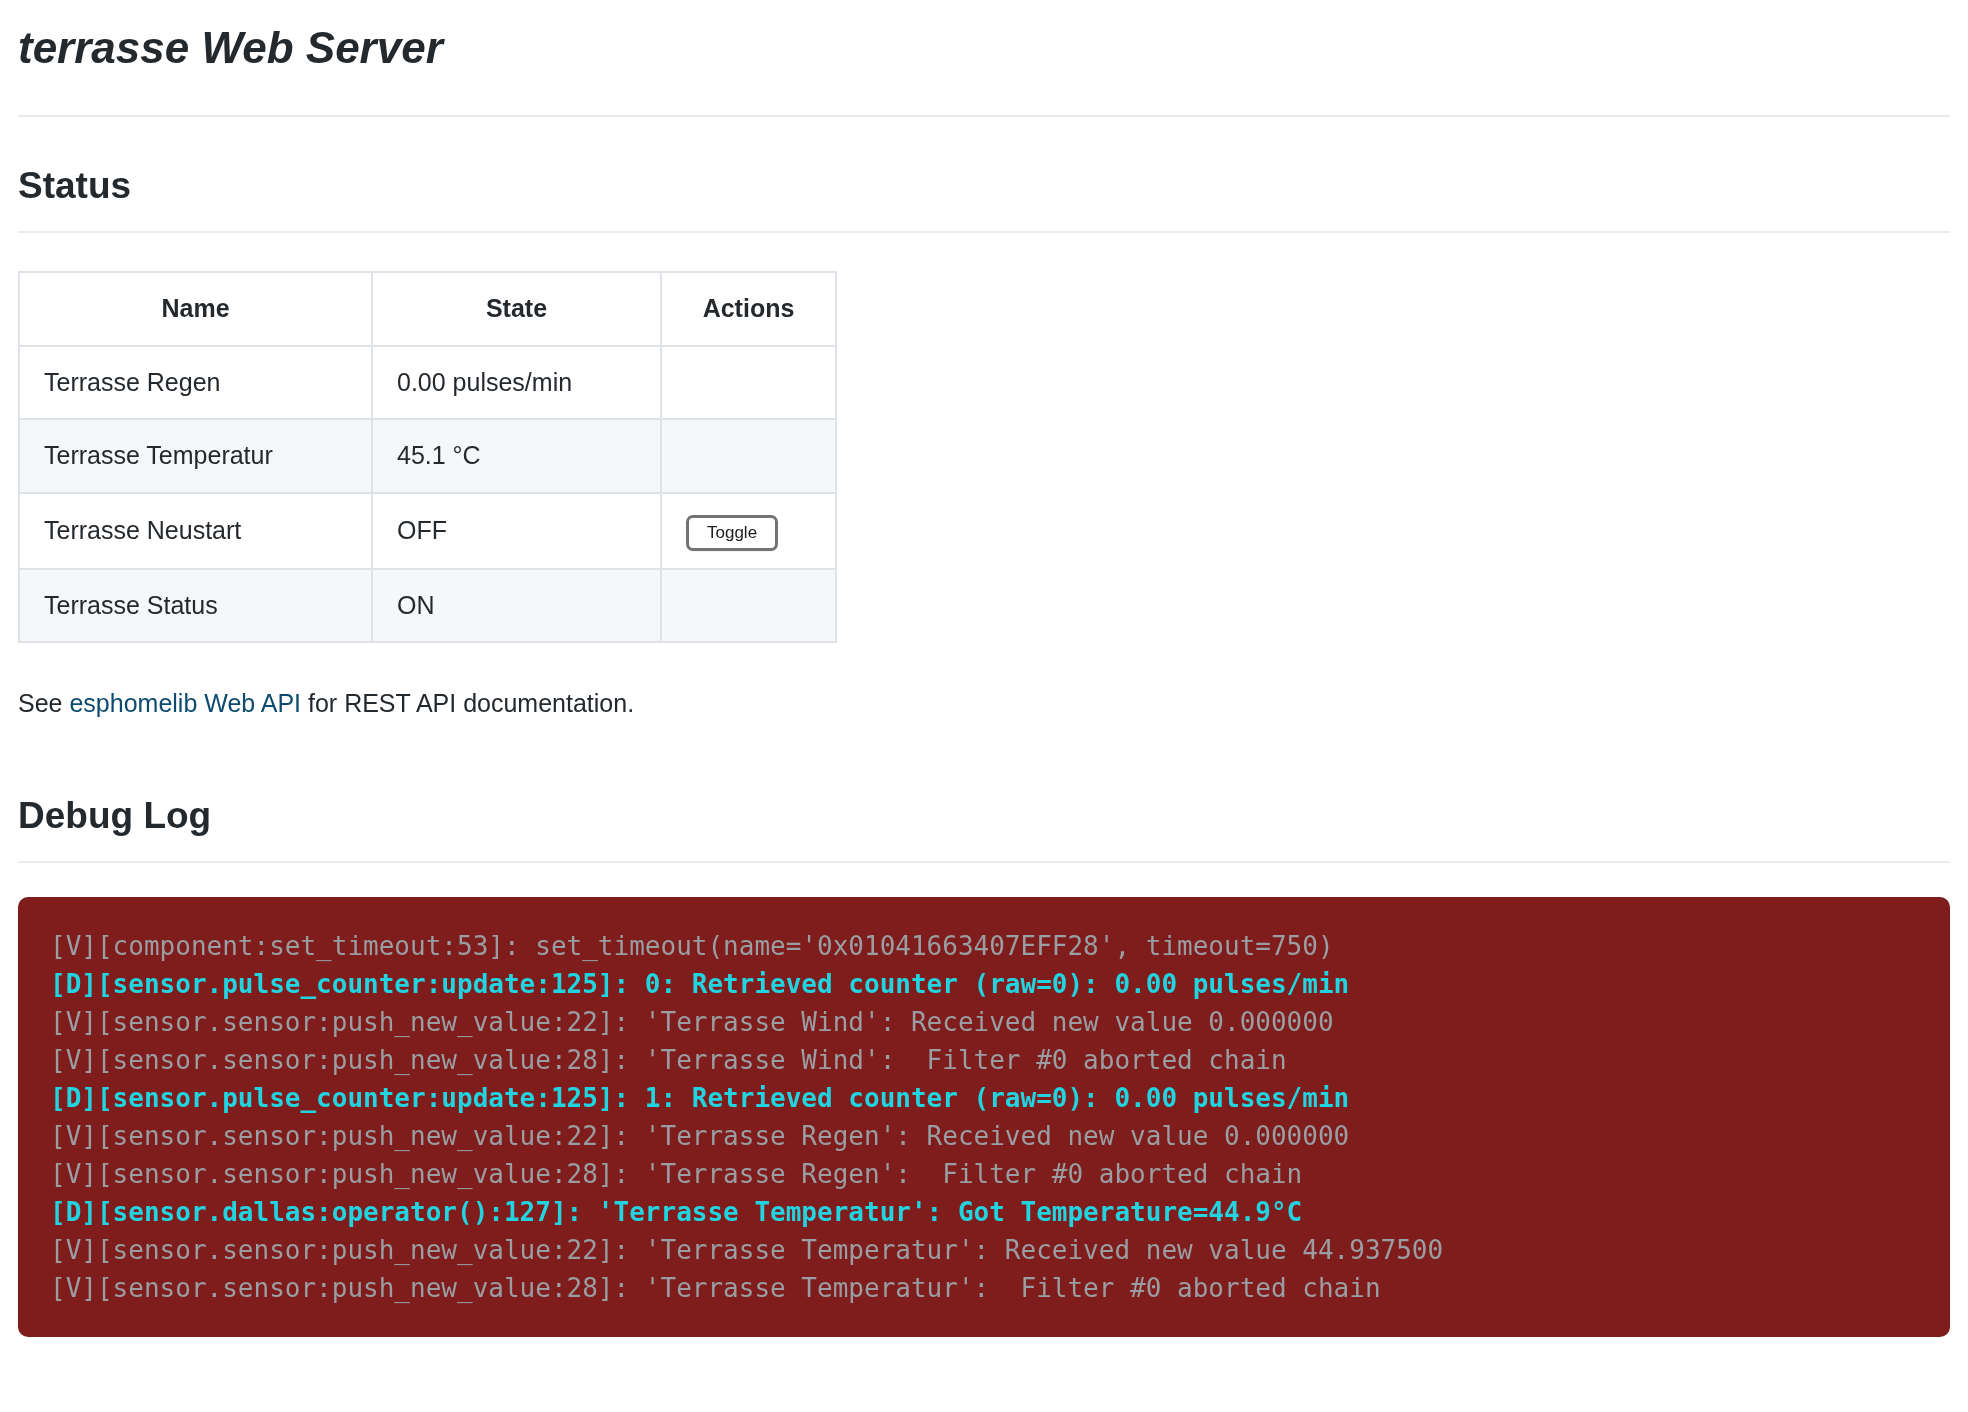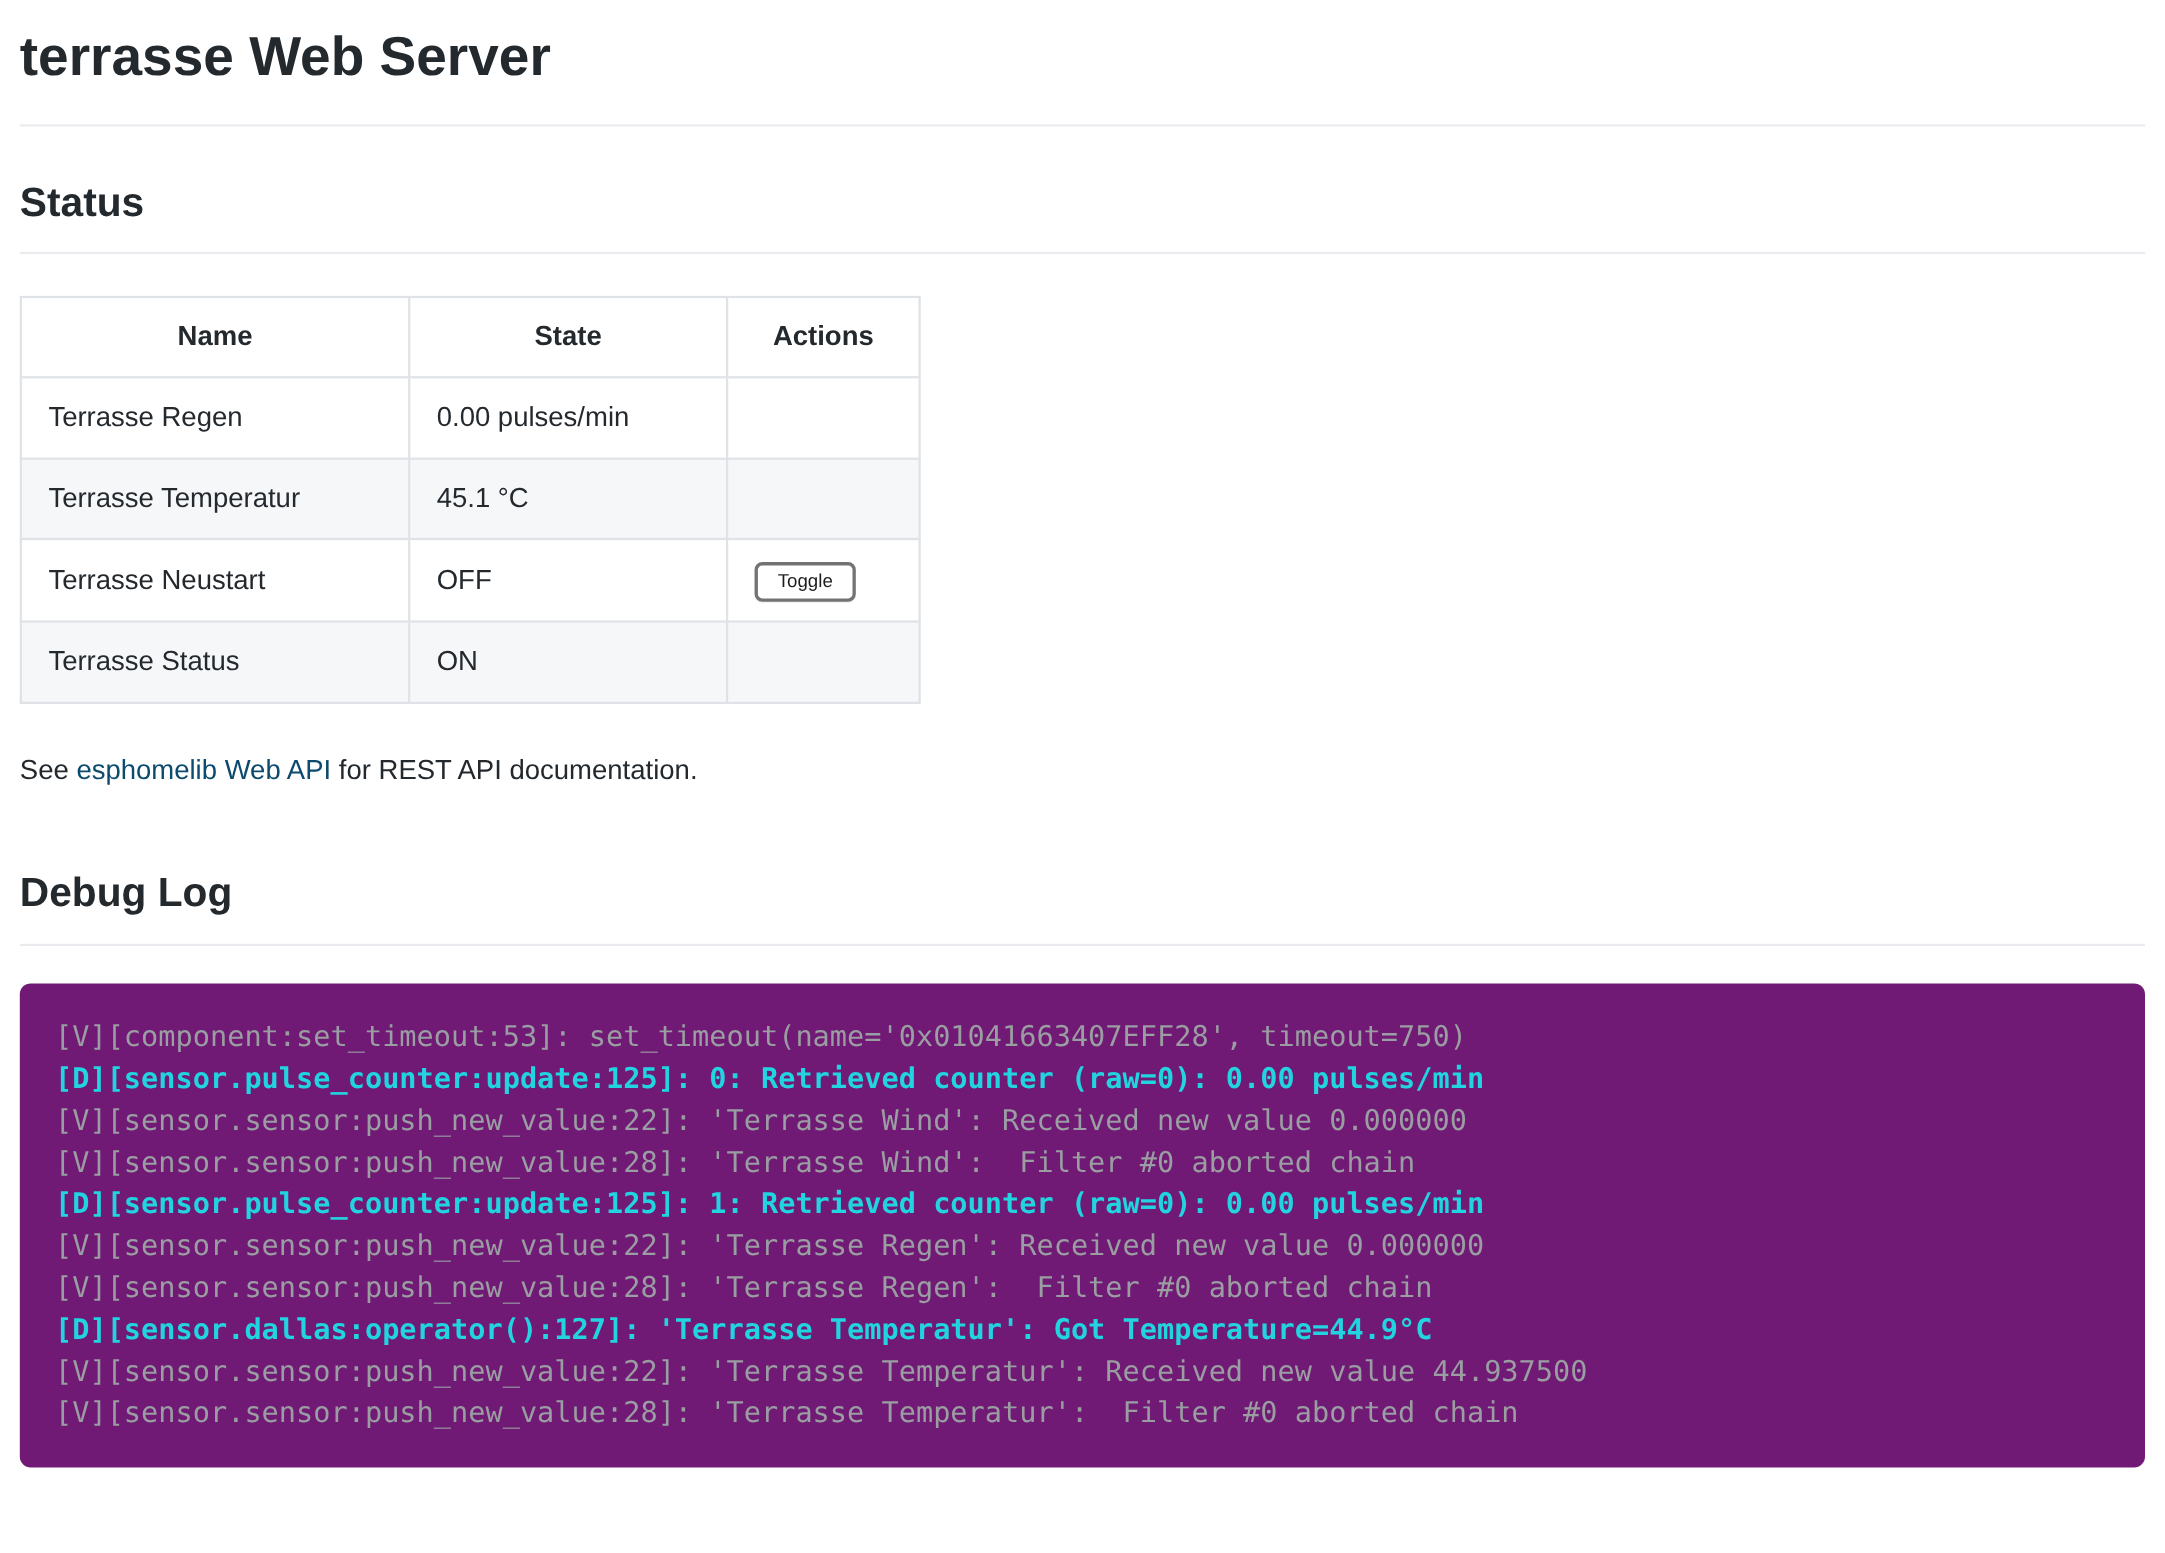--- a/index.html
+++ b/index.html
@@ -6,23 +6,24 @@
   body {
     width: 1968px; height: 1412px; box-sizing: border-box;
     padding: 14px 18px;
     font-family: "Liberation Sans", sans-serif;
     color: #24292e;
     font-size: 25px;
     overflow: hidden;
   }
   h1.page-title {
     margin: 6px 0 0 0;
-    font-size: 50px; line-height: 1.25; font-weight: 700;
-    padding-bottom: 30px;
+    font-size: 44px; line-height: 1.25; font-weight: 700;
+    padding-bottom: 40px;
     border-bottom: 2px solid #e9ebef;
+    font-style: italic;
   }
   h2.section-heading {
     margin: 46px 0 0 0;
     font-size: 37px; line-height: 1.25; font-weight: 700;
     padding-bottom: 22px;
     border-bottom: 2px solid #e9ebef;
   }
   h2.debug-heading { margin-top: 73px; }
 
   table.states-table {
@@ -59,21 +60,21 @@
   }
 
   p.api-note { margin: 44px 0 0 0; font-size: 25px; line-height: 1.3; }
   a.api-link { color: #0c4a6e; text-decoration: none; cursor: pointer; }
 
   pre.debug-log {
     margin: 34px 0 0 0;
     box-sizing: border-box;
     width: 1932px;
     height: 440px;
-    background: #701a75;
+    background: #7f1d1d;
     border-radius: 10px;
     padding: 30px 32px;
     overflow: hidden;
     font-family: "DejaVu Sans Mono", monospace;
     font-size: 26px;
     line-height: 38px;
     white-space: pre;
   }
   .log-line { height: 38px; }
   .lv-V { color: #9a9da1; font-weight: 400; }

